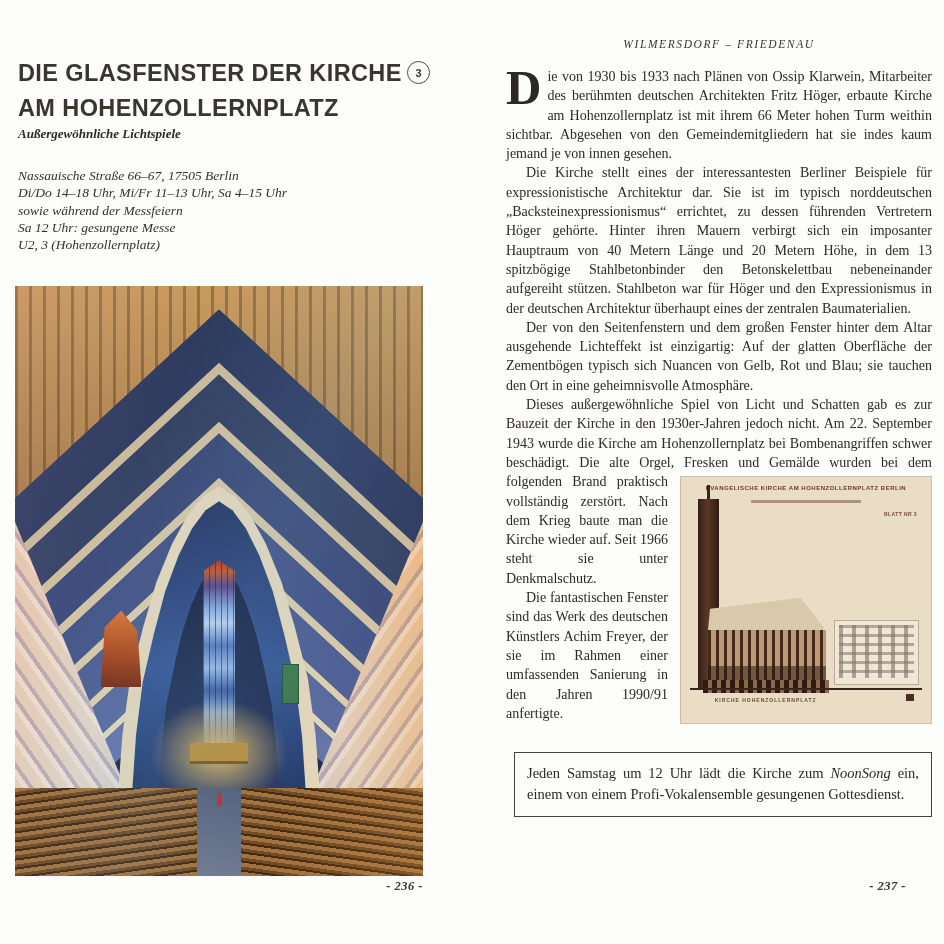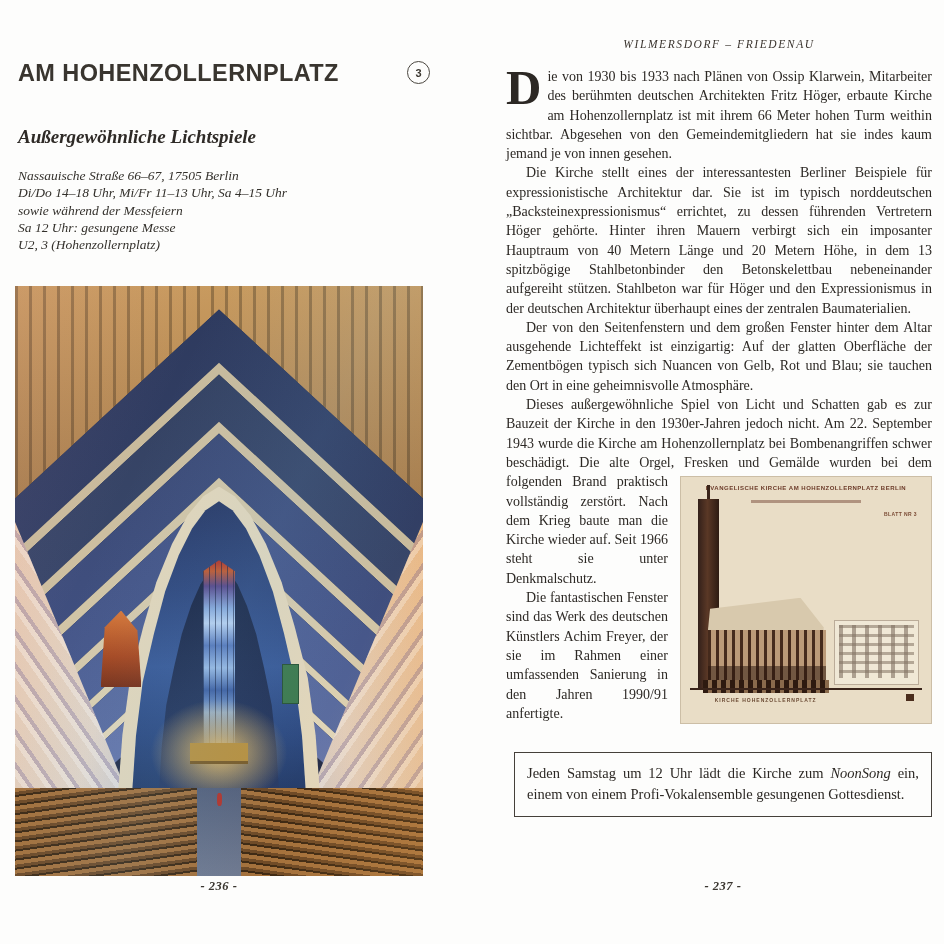--- a/index.html
+++ b/index.html
@@ -7,27 +7,27 @@
           font-family:"Liberation Serif",serif;color:#2d2925;margin:0 auto;}
 
   
   .title{position:absolute;left:18px;top:56px;width:400px;
          font-family:"Liberation Sans",sans-serif;font-weight:700;
          font-size:23.5px;line-height:35px;letter-spacing:.4px;color:#39352f;}
   .badge{position:absolute;left:407px;top:61px;width:21px;height:21px;border:1.5px solid #4a463f;
          border-radius:50%;display:flex;align-items:center;justify-content:center;
          font-family:"Liberation Sans",sans-serif;font-size:11px;font-weight:700;color:#3a362f;}
   .subtitle{position:absolute;left:18px;top:126px;font-style:italic;font-weight:700;
-            font-size:19px;color:#2e2a26;}
+            font-size:13px;color:#2e2a26;}
   .infoblock{position:absolute;left:18px;top:167px;font-style:italic;
              font-size:13.5px;line-height:17.3px;color:#33302b;}
-  .pagenum{position:absolute;top:879px;text-align:center;font-style:italic;font-weight:700;
+  .pagenum{position:absolute;top:879px;text-align:right;font-style:italic;font-weight:700;
            font-size:12.5px;color:#3a362f;letter-spacing:.5px;}
   .pagenum.left{left:15px;width:408px;}
-  .pagenum.right{left:510px;width:426px;}
+  .pagenum.right{left:480px;width:426px;}
 
   
   .photo{position:absolute;left:15px;top:286px;width:408px;height:590px;overflow:hidden;
          background:#232c48;}
   .photo div{position:absolute;}
   .ph-layer{inset:0;}
   .wall-left{inset:0;clip-path:polygon(0% 40%,36% 100%,0% 100%);
     background:repeating-linear-gradient(55deg,rgba(255,255,255,.33) 0 5px,rgba(110,100,160,.30) 5px 9px,rgba(255,255,255,.08) 9px 19px),
                linear-gradient(105deg,#e8bc9a,#ded0c2 35%,#9fb2d4 65%,#e6c9a2 90%);}
   .wall-right{inset:0;clip-path:polygon(100% 40%,64% 100%,100% 100%);
@@ -102,20 +102,21 @@
   .noonbox{clear:both;margin:22px 0 0 8px;border:1.2px solid #45403a;
            padding:10px 12px 11px 12px;font-size:14.5px;line-height:21px;text-align:justify;color:#2c2824;}
   .noonbox .it{font-style:italic;}
 </style>
 </head>
 <body>
 
 <div class="canvas">
 
   <div class="title">
+    <div>DIE GLASFENSTER DER KIRCHE</div>
     <div>AM HOHENZOLLERNPLATZ</div>
   </div>
   <div class="badge">
     <span>3</span>
   </div>
   <div class="subtitle">Außergewöhnliche Lichtspiele</div>
 
   <div class="infoblock">
     <div>Nassauische Straße 66–67, 17505 Berlin</div>
     <div>Di/Do 14–18 Uhr, Mi/Fr 11–13 Uhr, Sa 4–15 Uhr</div>

